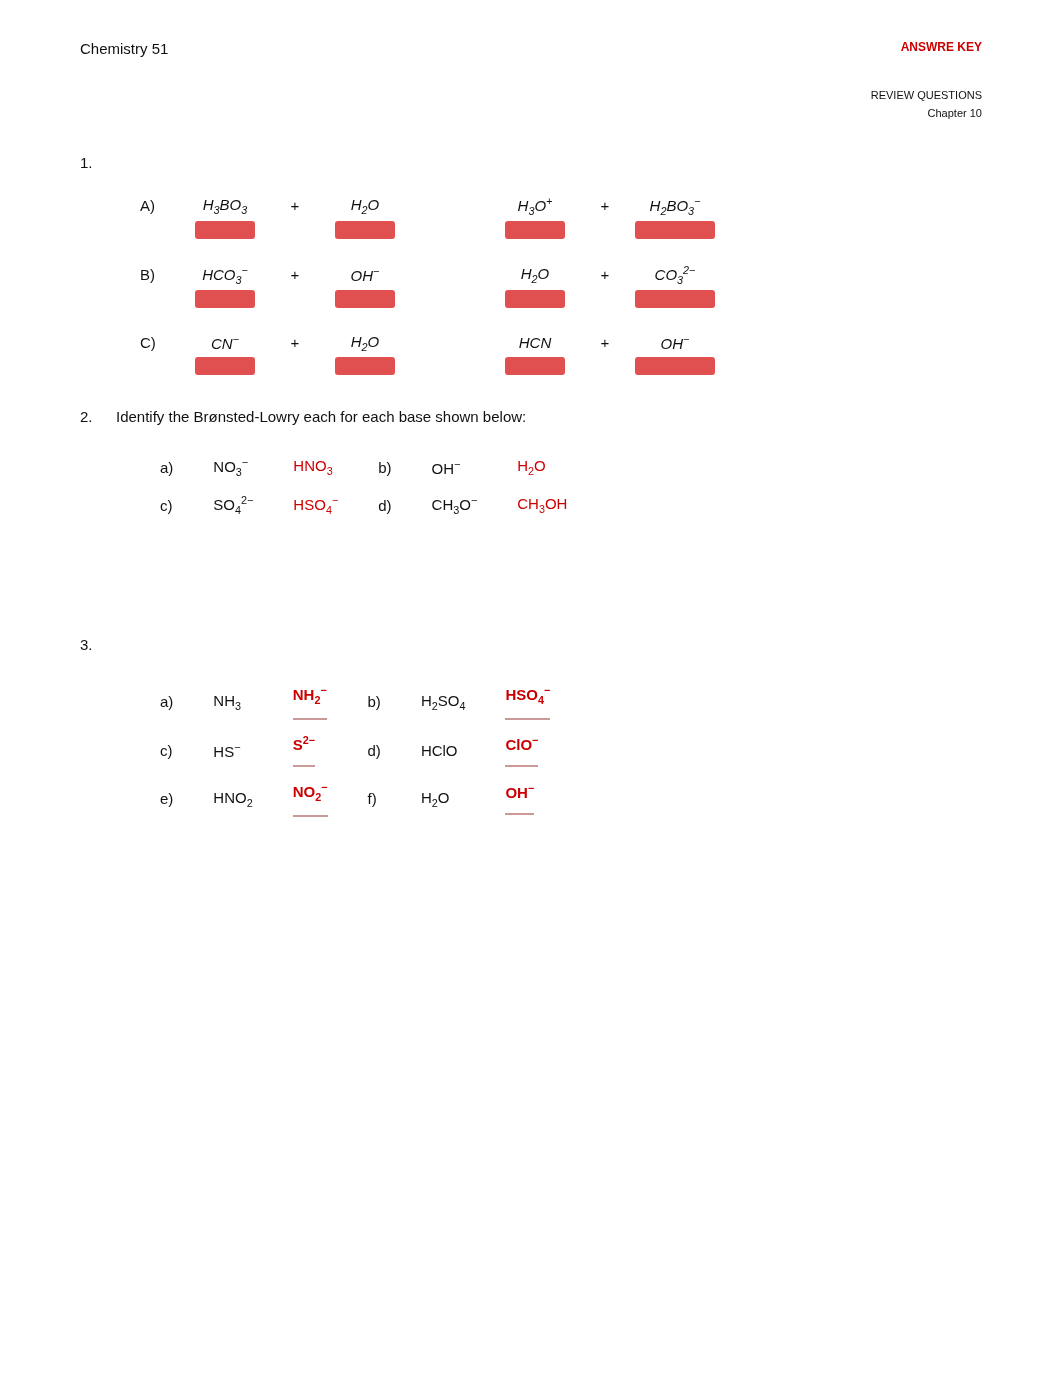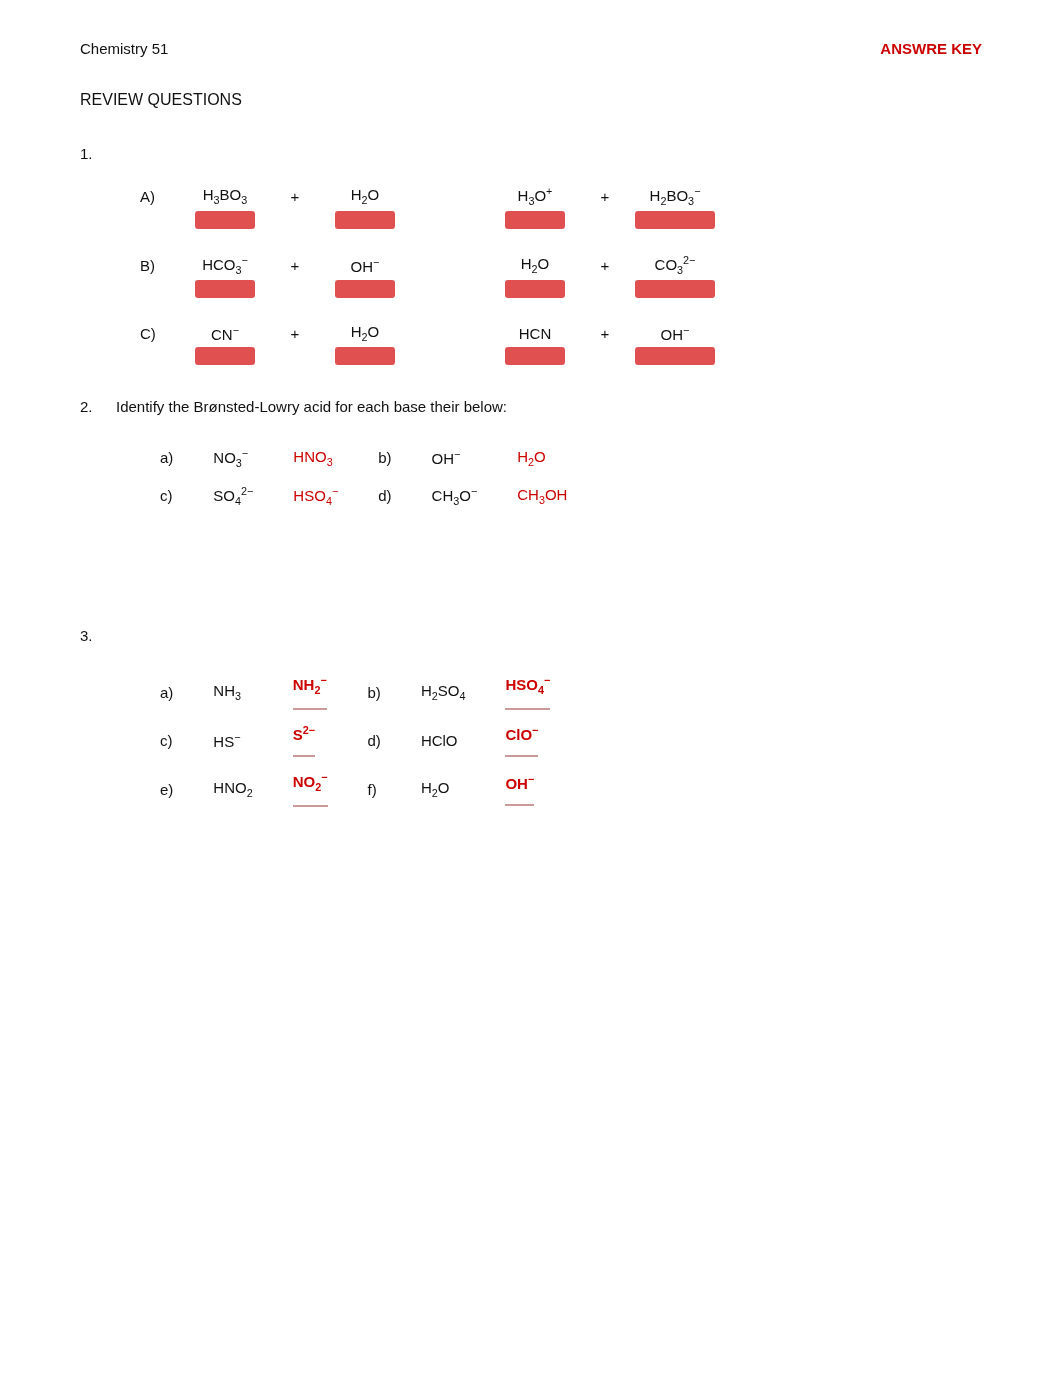--- a/index.html
+++ b/index.html
@@ -20,30 +20,30 @@
       align-items: flex-start;
       margin-bottom: 30px;
     }
 
     .course-title {
       font-size: 15px;
       font-weight: normal;
     }
 
     .answer-key {
-      font-size: 15px;
+      font-size: 12px;
       font-weight: bold;
       color: #cc0000;
     }
 
     .page-title {
-      text-align: left;
+      text-align: right;
       margin-bottom: 30px;
       line-height: 1.6;
-      font-size: 16px;
+      font-size: 11px;
     }
 
     .question-block {
       margin-bottom: 30px;
     }
 
     .question-text {
       display: flex;
       gap: 8px;
       margin-bottom: 20px;
@@ -135,20 +135,21 @@
     .reaction-row-labels {
       display: flex;
       align-items: center;
       margin-bottom: 18px;
       gap: 10px;
     }
 
     .rxn-cell {
       min-width: 90px;
       text-align: center;
+      font-style: italic;
     }
 
     .rxn-cell-sm {
       min-width: 30px;
       text-align: center;
     }
 
     .rxn-label-cell {
       min-width: 30px;
       text-align: left;
@@ -162,20 +163,21 @@
 </head>
 <body>
 
 <div class="header">
   <span class="course-title">Chemistry 51</span>
   <span class="answer-key">ANSWRE KEY</span>
 </div>
 
 <div class="page-title">
   <div>REVIEW QUESTIONS</div>
+  <div>Chapter 10</div>
 </div>
 
 <div class="question-block">
   <div class="question-text">
     <span class="question-number">1.</span>
   </div>
 
   <div class="reaction-section">
     <div class="reaction-row">
       <span class="rxn-label-cell">A)</span>
@@ -242,21 +244,21 @@
       <span class="rxn-cell"><span class="red-label">&nbsp;</span></span>
       <span class="rxn-cell-sm"></span>
       <span class="rxn-cell"><span class="red-label-wide">&nbsp;</span></span>
     </div>
   </div>
 </div>
 
 <div class="question-block">
   <div class="question-text">
     <span class="question-number">2.</span>
-    <span>Identify the Brønsted-Lowry acid for each base their below:</span>
+    <span>Identify the Brønsted-Lowry each for each base shown below:</span>
   </div>
   <table class="q2-table">
     <tbody>
         <tr>
       <td>a)</td>
       <td>NO<sub>3</sub><sup>−</sup></td>
       <td><span class="bold-red">HNO<sub>3</sub></span></td>
       <td>b)</td>
       <td>OH<sup>−</sup></td>
       <td><span class="bold-red">H<sub>2</sub>O</span></td>

